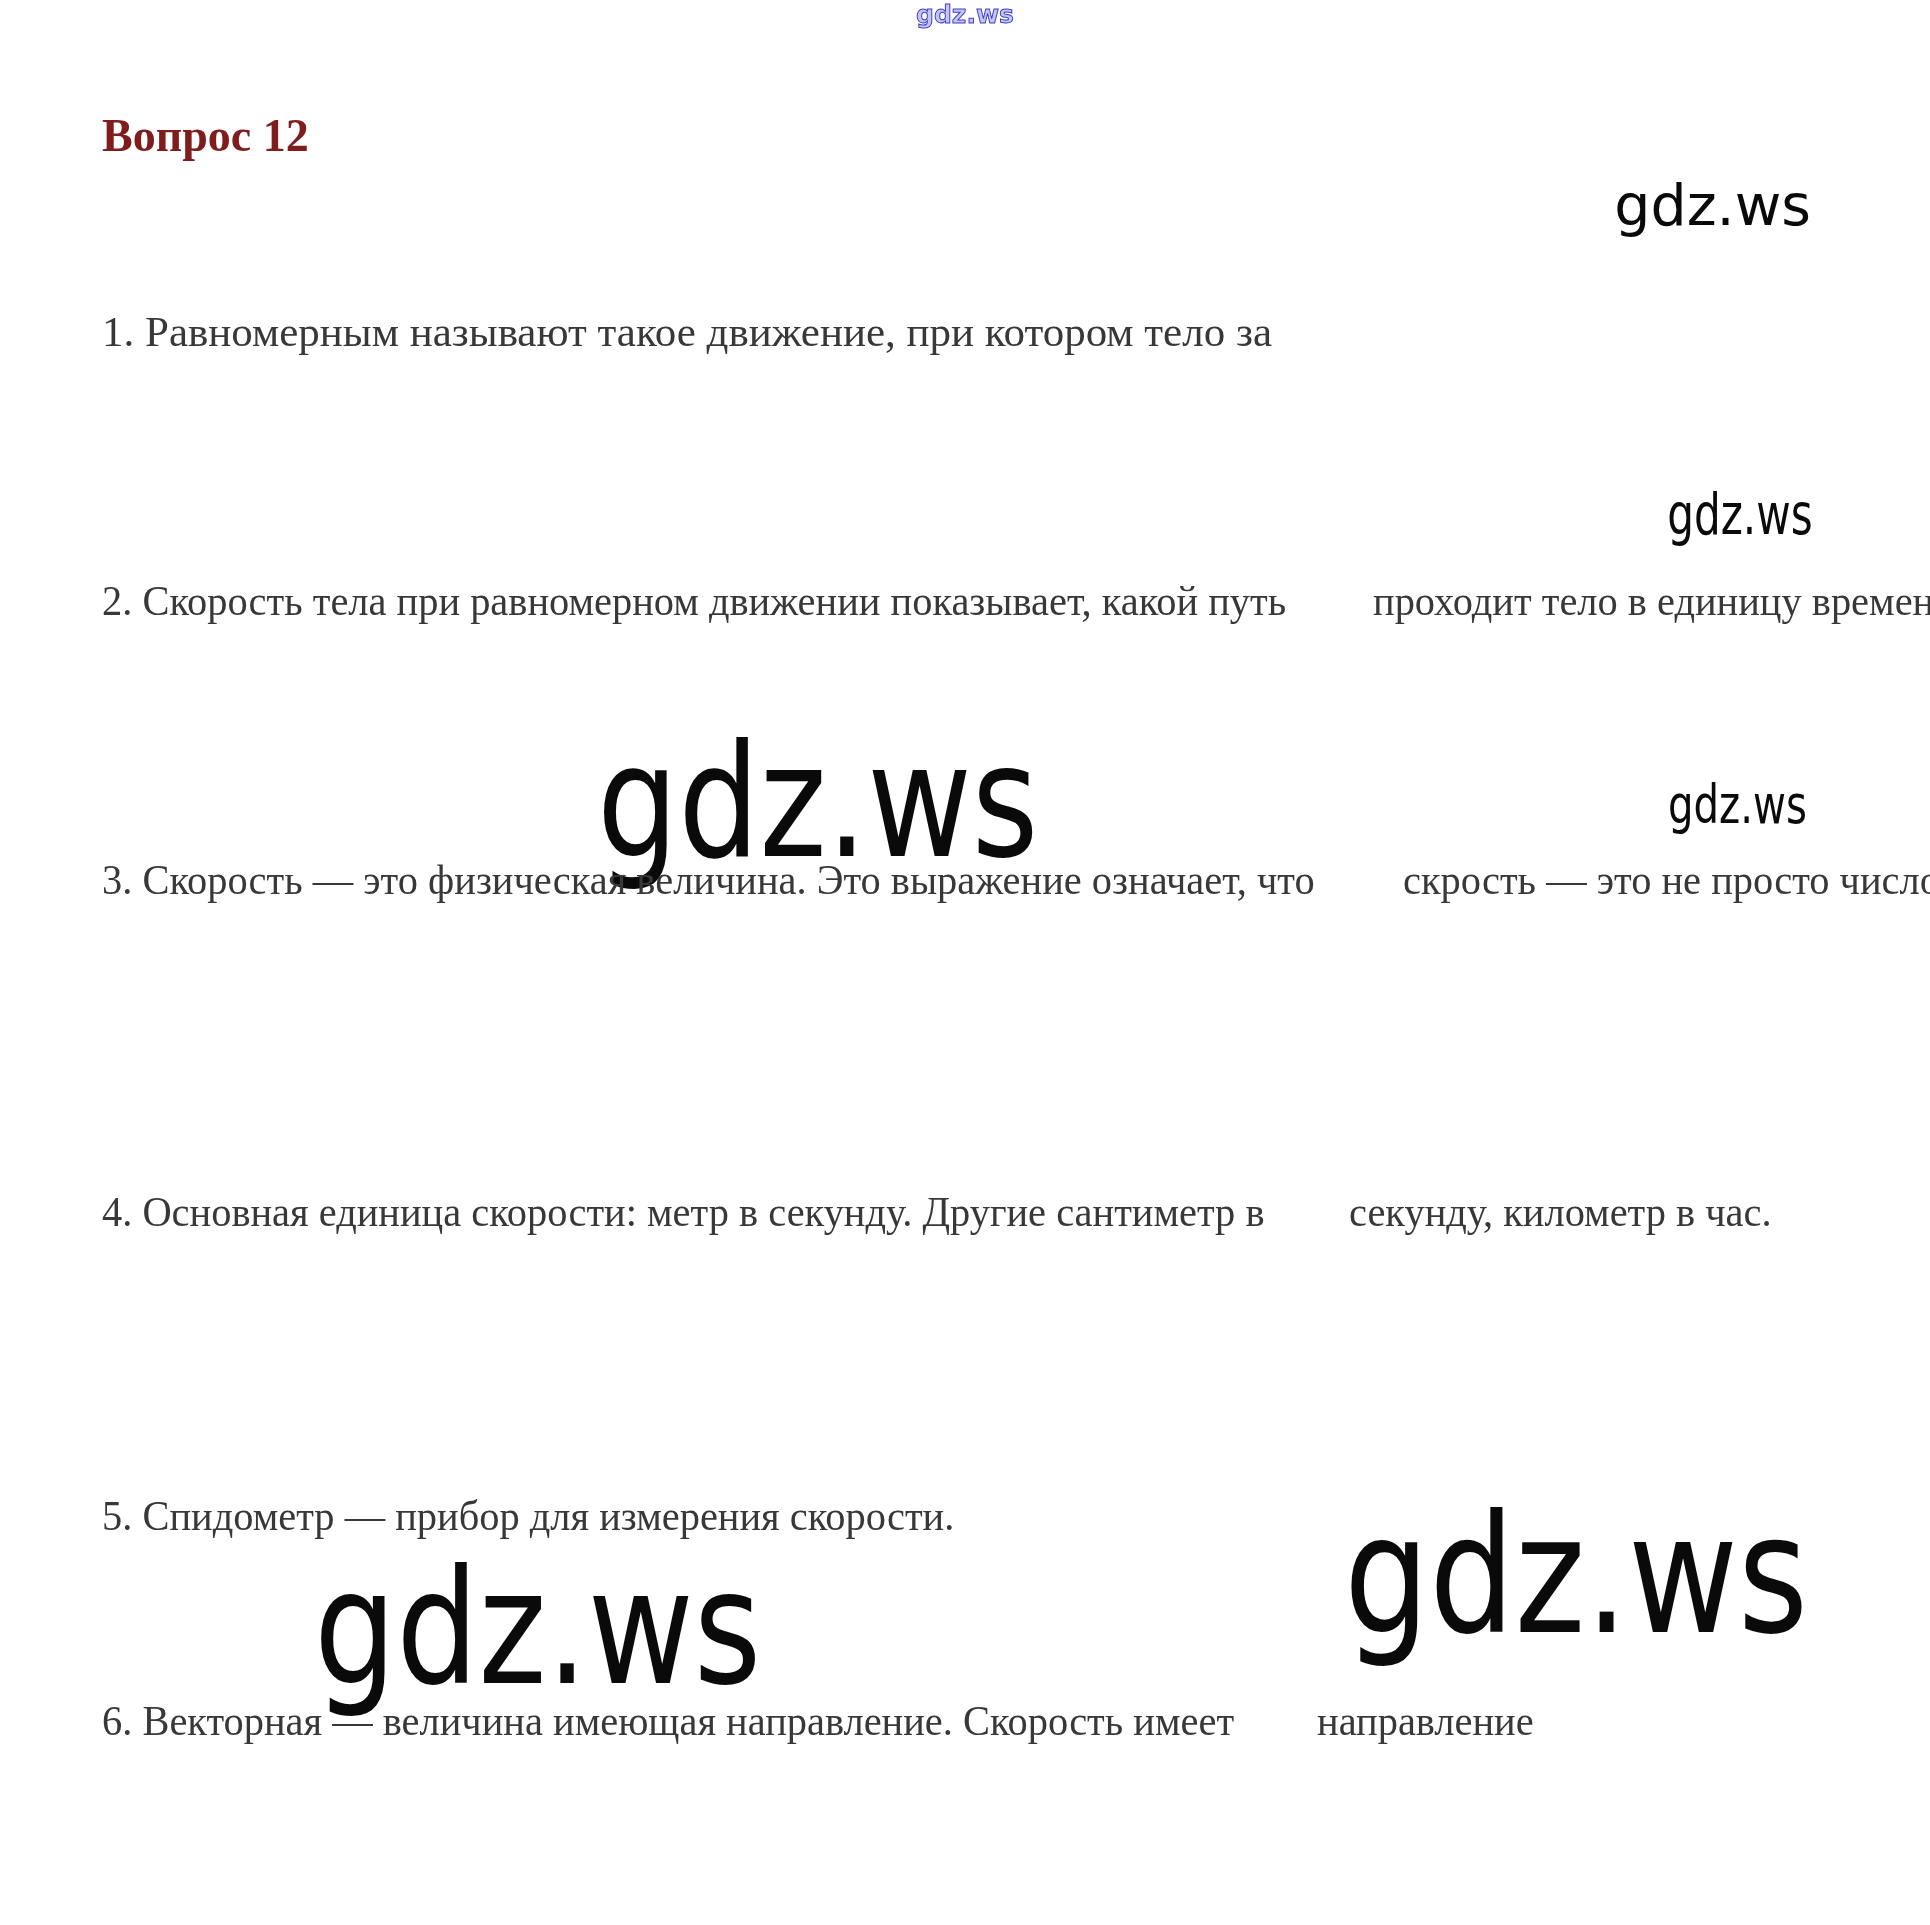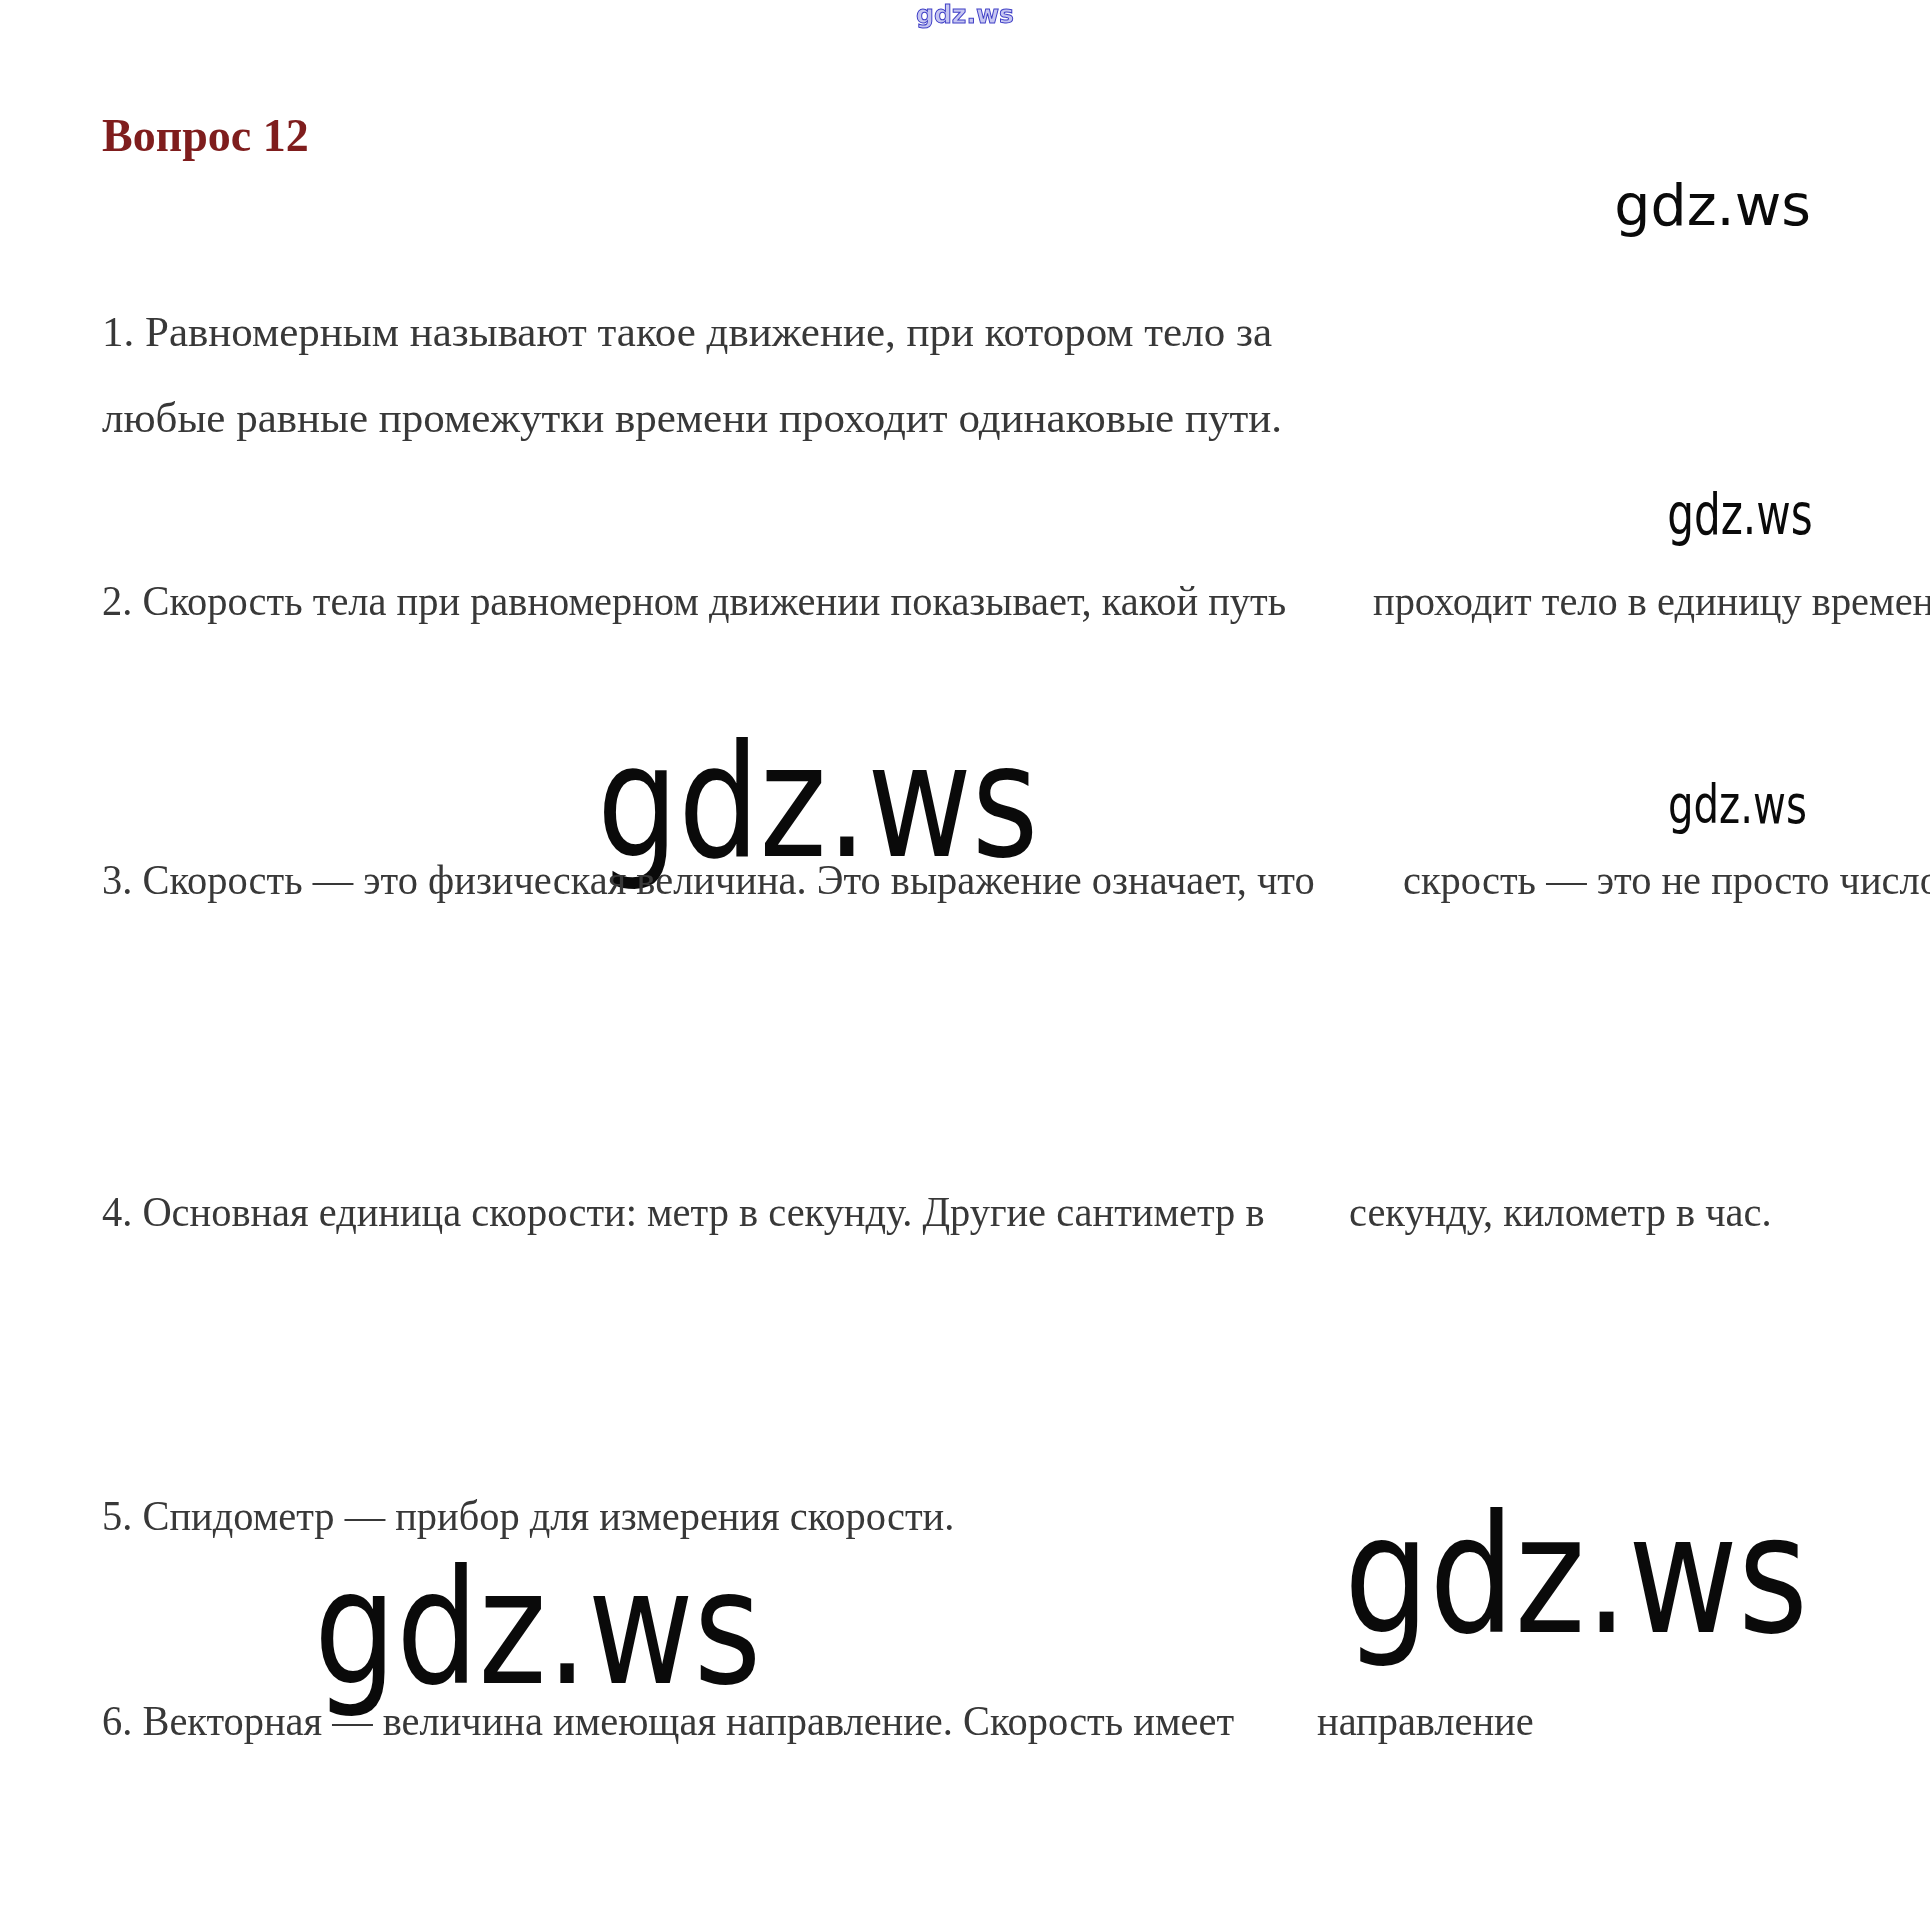--- a/index.html
+++ b/index.html
@@ -26,21 +26,21 @@
   }
 
   .para {
     position: absolute;
     left: 102px;
     font-size: 43px;
     line-height: 86px;
     color: #383838;
     white-space: nowrap;
   }
-  .para-1 { top: 289px; }
+  .para-1 { top: 289px; text-align: right; }
   .para-2 { top: 558px; }
   .para-3 { top: 837px; }
   .para-4 { top: 1169px; }
   .para-5 { top: 1473px; }
   .para-6 { top: 1677px; line-height: 88px; }
 
   
   .condensed .ln { display: inline-block; transform: scaleX(0.94); transform-origin: left center; }
   .ln { display: block; }
 
@@ -80,21 +80,20 @@
   <div class="wm wm-right-2">gdz.ws</div>
   <div class="wm wm-right-3">gdz.ws</div>
   <div class="wm wm-big-center">gdz.ws</div>
   <div class="wm wm-big-left">gdz.ws</div>
   <div class="wm wm-big-right">gdz.ws</div>
 
   <div class="heading">Вопрос 12</div>
 
   <div class="para para-1">
     <span class="ln">1. Равномерным называют такое движение, при котором тело за</span>
-    <span class="ln">любые равные промежутки времени проходит одинаковые пути.</span>
   </div>
 
   <div class="para para-2 condensed">
     <span class="ln">2. Скорость тела при равномерном движении показывает, какой путь</span>
     <span class="ln">проходит тело в единицу времени.</span>
   </div>
 
   <div class="para para-3 condensed">
     <span class="ln">3. Скорость — это физическая величина. Это выражение означает, что</span>
     <span class="ln">скрость — это не просто число, а она несет в ебе физический смысл, с</span>

